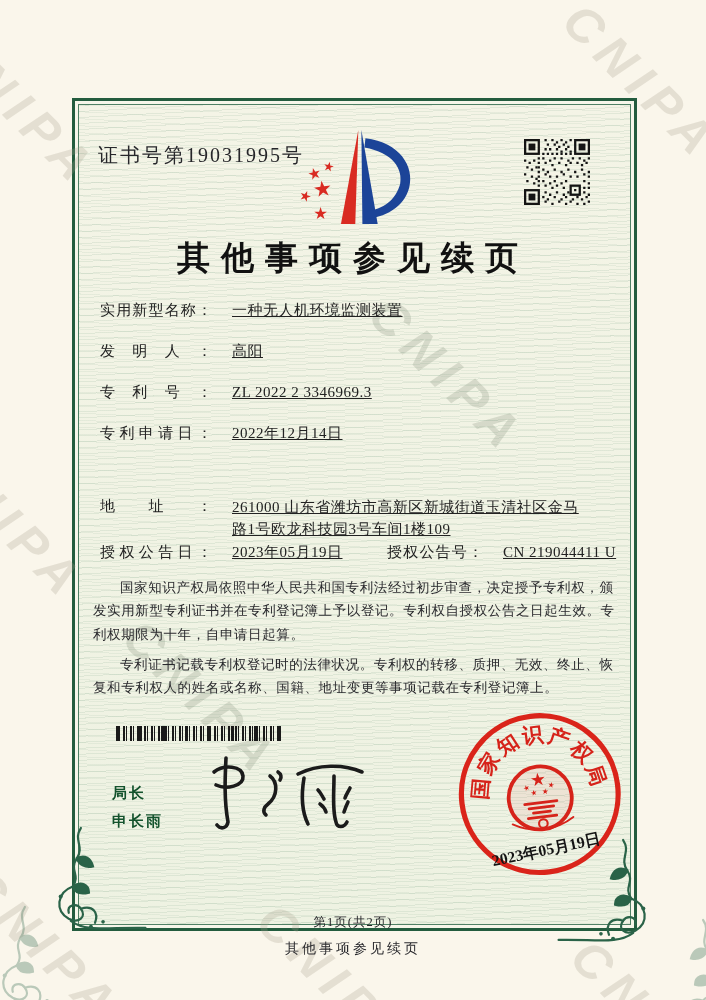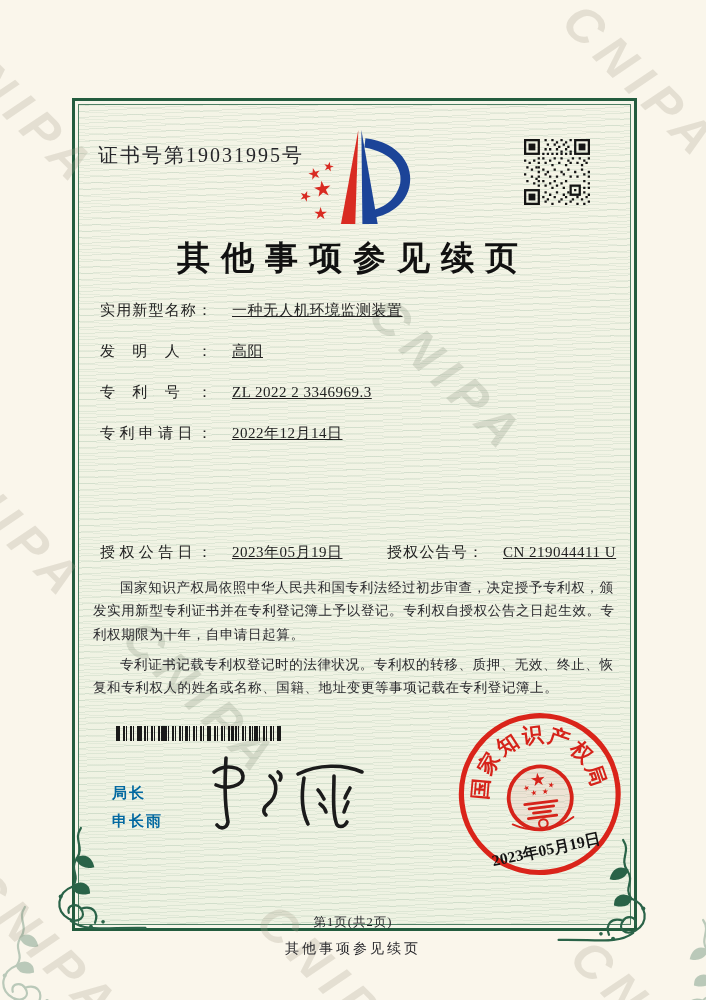--- a/index.html
+++ b/index.html
@@ -43,21 +43,21 @@
   .paras { position:absolute; left:93px; top:576px; width:527px; font-size:13.5px;
            line-height:1.73; color:#2a2a2e; letter-spacing:0.6px; }
   .paras p { text-indent:2em; margin-bottom:7px; }
 
   .barcode { position:absolute; left:116px; top:726px; width:168px; height:15px;
     background-image:
       repeating-linear-gradient(90deg,#1a1a1a 0 2px, rgba(0,0,0,0) 2px 3px, #1a1a1a 3px 4px, rgba(0,0,0,0) 4px 7px, #1a1a1a 7px 9px, rgba(0,0,0,0) 9px 10px, #1a1a1a 10px 11px, rgba(0,0,0,0) 11px 14px),
       repeating-linear-gradient(90deg,#1a1a1a 0 3px, rgba(0,0,0,0) 3px 23px); }
 
   .sig-label { position:absolute; left:112px; font-size:15px; font-weight:700;
-               font-family:Liberation Serif, serif; color:#0369a1; letter-spacing:2px; }
+               font-family:Liberation Serif, serif; color:#14532d; letter-spacing:2px; }
   .sig-svg { position:absolute; left:198px; top:752px; width:180px; height:82px; }
 
   .seal { position:absolute; left:452px; top:710px; width:176px; height:172px; transform:rotate(-7deg); z-index:3; }
   .seal text { font-weight:700; }
 
   .page-num { position:absolute; left:0; top:914px; width:706px; text-align:center;
               font-size:12.5px; color:#26262a; letter-spacing:1px; }
   .footer-note { position:absolute; left:0; top:940px; width:706px; text-align:center;
               font-size:14px; color:#2a2a2e; letter-spacing:3px; z-index:2; }
 
@@ -157,20 +157,23 @@
     </div>
     <div class="row" style="top:341px">
       <span class="flabel">发明人：</span><span class="fvalue">高阳</span>
     </div>
     <div class="row" style="top:382px">
       <span class="flabel">专利号：</span><span class="fvalue">ZL 2022 2 3346969.3</span>
     </div>
     <div class="row" style="top:423px">
       <span class="flabel">专利申请日：</span><span class="fvalue">2022年12月14日</span>
     </div>
+    <div class="row" style="top:496px">
+      <span class="flabel">地址：</span><span class="fvalue wrap">261000 山东省潍坊市高新区新城街道玉清社区金马路1号欧龙科技园3号车间1楼109</span>
+    </div>
     <div class="row" style="top:542px">
       <span class="flabel">授权公告日：</span><span class="fvalue">2023年05月19日</span>
       <span class="grant2">
         <span class="flabel" style="width:96px">授权公告号：</span><span class="fvalue">CN 219044411 U</span>
       </span>
     </div>
 
     <div class="paras">
       <p>国家知识产权局依照中华人民共和国专利法经过初步审查，决定授予专利权，颁发实用新型专利证书并在专利登记簿上予以登记。专利权自授权公告之日起生效。专利权期限为十年，自申请日起算。</p>
       <p>专利证书记载专利权登记时的法律状况。专利权的转移、质押、无效、终止、恢复和专利权人的姓名或名称、国籍、地址变更等事项记载在专利登记簿上。</p>

